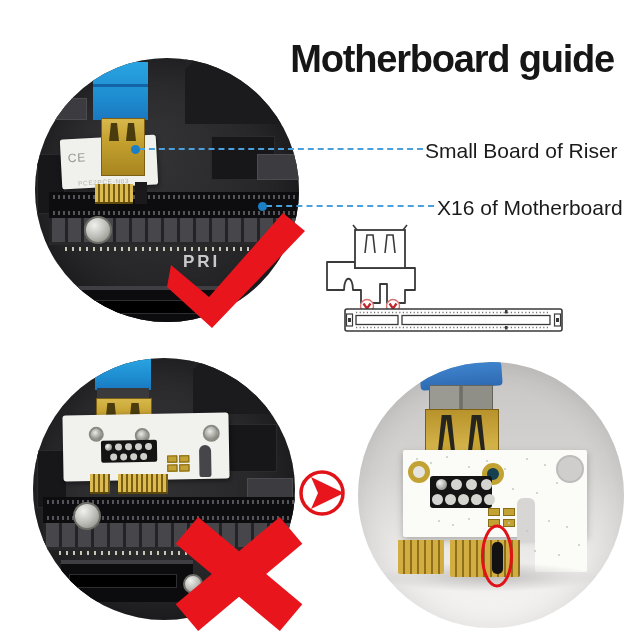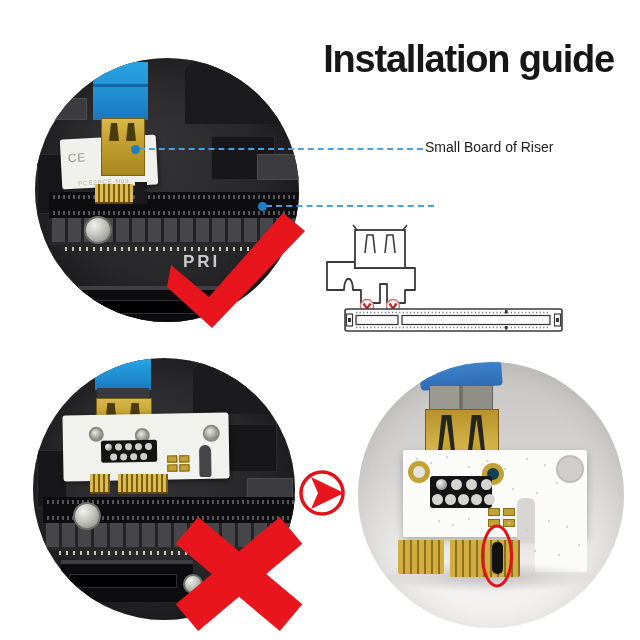--- a/index.html
+++ b/index.html
@@ -6,21 +6,21 @@
   .stage{position:relative;width:640px;height:640px;background:#fff;overflow:hidden;
          font-family:"Liberation Sans",sans-serif;}
 
   
   .title{position:absolute;top:38px;right:26px;font-size:38px;font-weight:bold;
          color:#161616;letter-spacing:-1.2px;white-space:nowrap;}
 
   
   .co-line{position:absolute;height:0;border-top:2px dashed #4aa0dc;z-index:25;}
   .co-dot{position:absolute;width:9px;height:9px;border-radius:50%;background:#1c7fc4;z-index:26;}
-  .co-label{position:absolute;font-size:14px;color:#1b1b1b;white-space:nowrap;z-index:25;}
+  .co-label{position:absolute;font-size:21px;color:#1b1b1b;white-space:nowrap;z-index:25;}
 
   
   .circle{position:absolute;border-radius:50%;overflow:hidden;z-index:5;}
   .dark{background:radial-gradient(circle at 40% 35%, #343437 0%, #2a2a2d 45%, #202023 100%);
         box-shadow:inset 0 0 50px rgba(0,0,0,.45);}
   .c1{left:35px;top:58px;width:264px;height:264px;}
   .c2{left:33px;top:358px;width:262px;height:262px;}
   .c3{left:358px;top:362px;width:266px;height:266px;
       background:linear-gradient(180deg,#c7c6c5 0%,#d5d4d2 42%,#eceae8 72%,#f8f7f5 100%);
       box-shadow:inset 0 0 30px rgba(0,0,0,.12);}
@@ -86,21 +86,21 @@
 
   
   .diagram{position:absolute;left:320px;top:222px;z-index:8;}
   .overlay{position:absolute;left:0;top:0;z-index:30;pointer-events:none;}
 </style>
 </head>
 <body>
 
 <div class="stage">
 
-  <div class="title">Installation guide</div>
+  <div class="title">Motherboard guide</div>
 
   <div class="circle dark c1">
     <div class="part heatsink" style="left:150px;top:0;width:120px;height:66px;"></div>
     <div class="part chip-d" style="left:176px;top:78px;width:62px;height:42px;"></div>
     <div class="part chip-l" style="left:222px;top:96px;width:40px;height:24px;"></div>
     <div class="part chip-d" style="left:2px;top:96px;width:26px;height:58px;"></div>
     <div class="part chip-l" style="left:16px;top:40px;width:34px;height:20px;"></div>
 
     <div class="part slot-strip" style="left:14px;width:250px;top:134px;height:26px;"></div>
     <div class="part slot-body" style="left:14px;width:250px;top:160px;height:24px;"></div>
@@ -125,20 +125,21 @@
     <div class="part fingers" style="left:60px;top:126px;width:38px;height:18px;"></div>
     <div class="part" style="left:100px;top:124px;width:12px;height:22px;background:#1a1a1c;z-index:5;"></div>
   </div>
 
   <div class="co-dot" style="left:131px;top:145px;"></div>
   <div class="co-line" style="left:139px;top:148px;width:284px;"></div>
   <div class="co-label" style="left:425px;top:139px;">Small Board of Riser</div>
 
   <div class="co-dot" style="left:258px;top:202px;"></div>
   <div class="co-line" style="left:266px;top:205px;width:168px;"></div>
+  <div class="co-label" style="left:437px;top:196px;">X16 of Motherboard</div>
 
   <svg class="diagram" width="250" height="115" viewBox="0 0 250 115">
     <path d="M7,40 L35,40 L35,46 L95,46 L95,68 L85,68 L85,81 L67,81 L67,62 L60,62 L60,81 L41,81 L41,68 L33,68 C33,53 24,53 24,68 L7,68 Z" fill="#fff" stroke="#3a3a3a" stroke-width="1.8" stroke-linejoin="round"></path>
     <rect x="35" y="8" width="50" height="38" fill="#fff" stroke="#3a3a3a" stroke-width="1.8"></rect>
     <path d="M45,31 L47,13 L53,13 L55,31" fill="none" stroke="#3a3a3a" stroke-width="1.6"></path>
     <path d="M65,31 L67,13 L73,13 L75,31" fill="none" stroke="#3a3a3a" stroke-width="1.6"></path>
     <path d="M37,8 L33,3 M83,8 L87,3" stroke="#3a3a3a" stroke-width="1.6"></path>
     <circle cx="47" cy="84" r="6.5" fill="#fff" stroke="#d87070" stroke-width="1.4"></circle>
     <path d="M43.5,81.5 L47,86.5 L50.5,81.5" fill="none" stroke="#c0262c" stroke-width="2.2"></path>
     <circle cx="73" cy="84" r="6.5" fill="#fff" stroke="#d87070" stroke-width="1.4"></circle>

